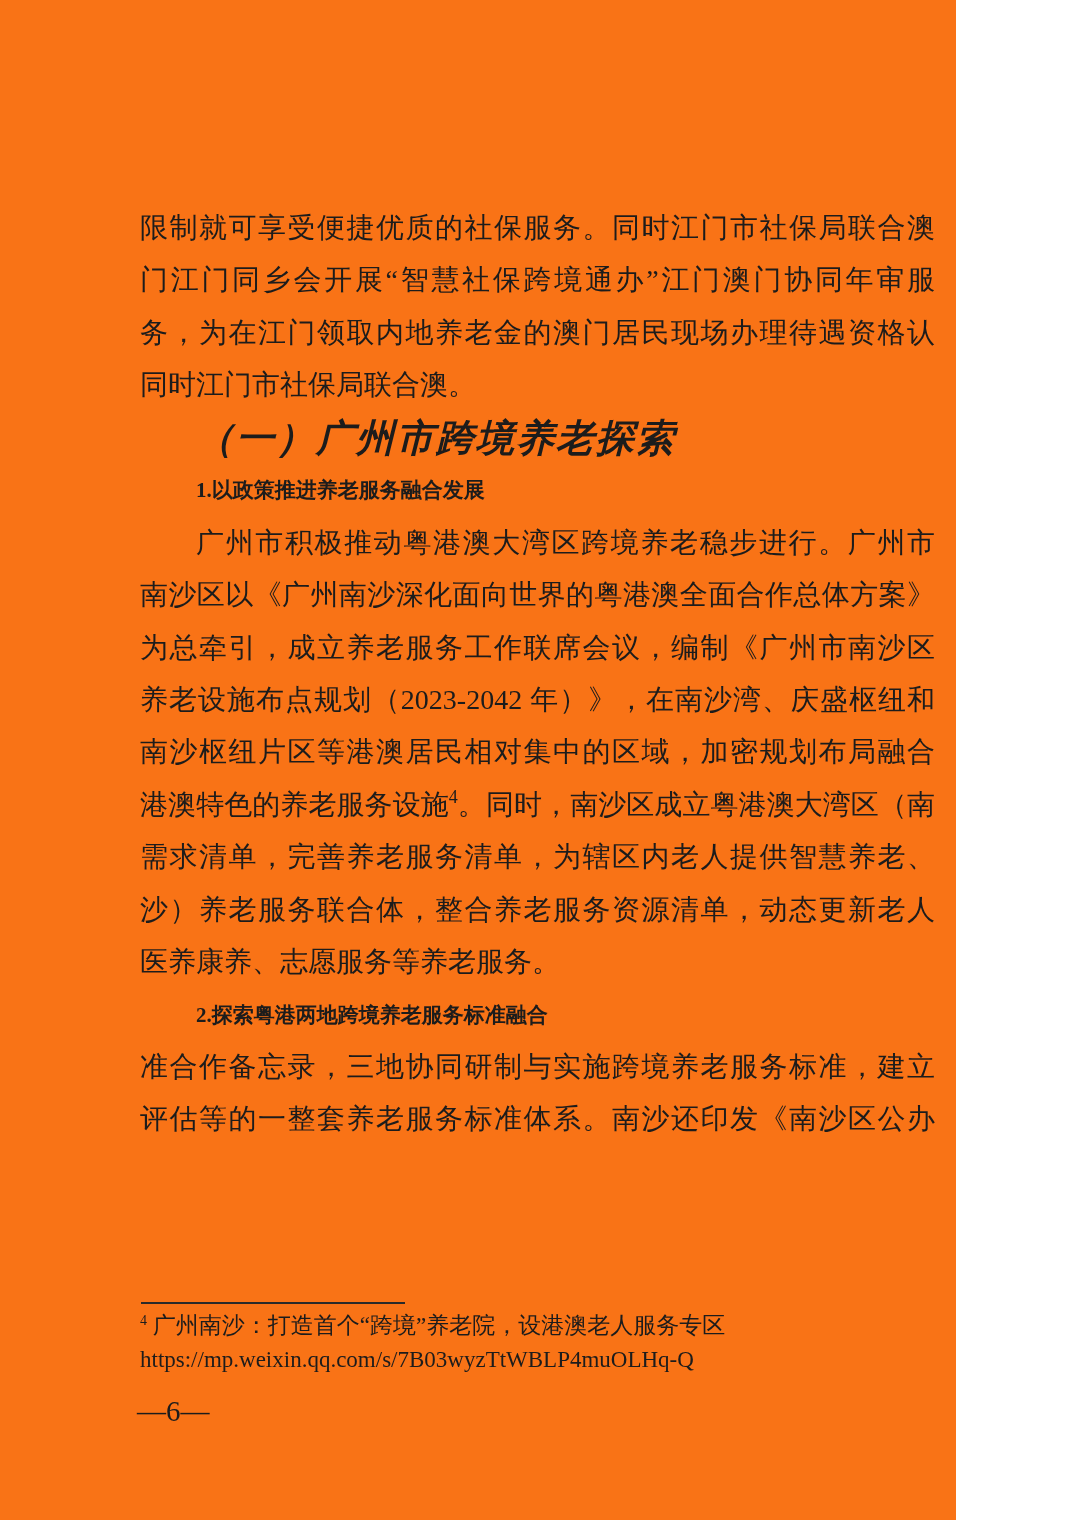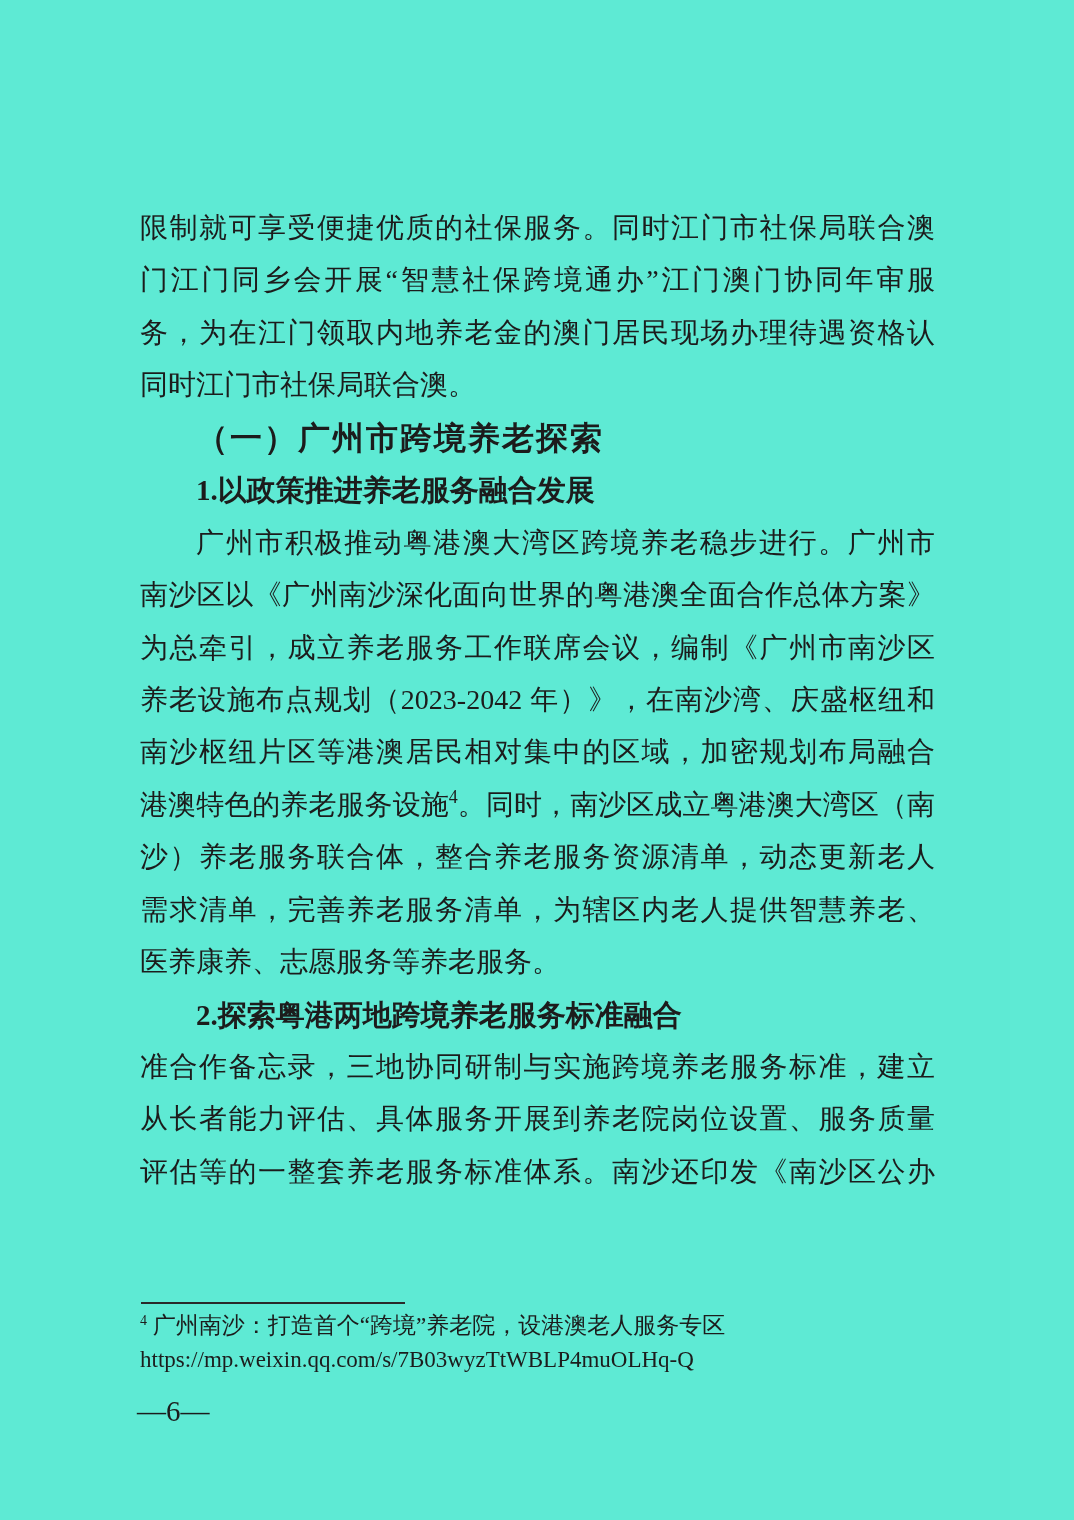--- a/index.html
+++ b/index.html
@@ -1,20 +1,20 @@
 <!DOCTYPE html>
 <html><head>
 <meta charset="utf-8">
 <style>
   html, body { margin:0; padding:0; background:#ffffff; }
   .page {
     position: relative;
-    width: 1074px;
+    width: 956px;
     height: 1520px;
-    background: #5eead4;
+    background: #f97316;
     color: #1c1c1c;
     font-family: "Liberation Serif", "DejaVu Serif", serif;
     overflow: hidden;
   }
   .content {
     position: absolute;
     left: 140px;
     top: 202px;
     width: 795px;
   }
@@ -33,25 +33,26 @@
   .indent { text-indent: 56px; }
   .h-section {
     font-family: "Liberation Sans", "DejaVu Sans", sans-serif;
     font-weight: bold;
     font-size: 32px;
     letter-spacing: 1px;
     margin: 0;
   }
   .h-sub {
     font-weight: bold;
-    font-size: 32px;
+    font-size: 38px;
     letter-spacing: 2px;
     margin: 0;
+    font-style: italic;
   }
-  .h-point { font-size: 29px; margin: 0; }
+  .h-point { font-size: 21px; margin: 0; }
   sup.ref {
     font-size: 18px;
     line-height: 0;
     vertical-align: 11px;
   }
   .footnote-sep {
     position: absolute;
     left: 141px;
     top: 1302px;
     width: 264px;
@@ -96,28 +97,27 @@
     <h4 class="ln indent h-point">1.以政策推进养老服务融合发展</h4>
 
     <div class="ln fill indent">广州市积极推动粤港澳大湾区跨境养老稳步进行。广州市</div>
     <div class="ln fill">南沙区以《广州南沙深化面向世界的粤港澳全面合作总体方案》</div>
     <div class="ln fill">为总牵引，成立养老服务工作联席会议，编制《广州市南沙区</div>
     <div class="ln fill">养老设施布点规划（2023-2042 年）》，在南沙湾、庆盛枢纽和</div>
     <div class="ln fill">南沙枢纽片区等港澳居民相对集中的区域，加密规划布局融合</div>
     <div class="ln fill">
       <span>港澳特色的养老服务设施</span><sup class="ref">4</sup><span>。同时，南沙区成立粤港澳大湾区（南</span>
     </div>
+    <div class="ln fill">需求清单，完善养老服务清单，为辖区内老人提供智慧养老、</div>
     <div class="ln fill">沙）养老服务联合体，整合养老服务资源清单，动态更新老人</div>
-    <div class="ln fill">需求清单，完善养老服务清单，为辖区内老人提供智慧养老、</div>
     <div class="ln">医养康养、志愿服务等养老服务。</div>
 
     <h4 class="ln indent h-point">2.探索粤港两地跨境养老服务标准融合</h4>
 
     <div class="ln fill">准合作备忘录，三地协同研制与实施跨境养老服务标准，建立</div>
-    <div class="ln fill">从长者能力评估、具体服务开展到养老院岗位设置、服务质量</div>
     <div class="ln fill">评估等的一整套养老服务标准体系。南沙还印发《南沙区公办</div>
 
   </main>
 
   <div class="footnote-sep"></div>
 
   <div class="footnote">
     <div>
       <sup class="fnm">4</sup>
       <span>广州南沙：打造首个“跨境”养老院，设港澳老人服务专区</span>

